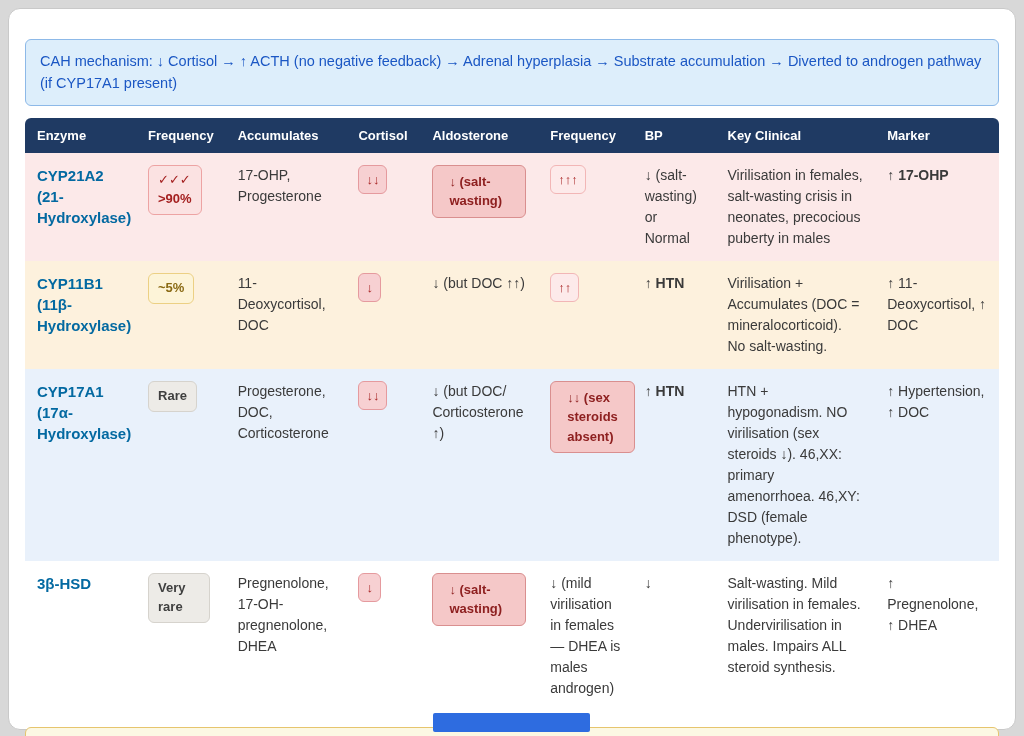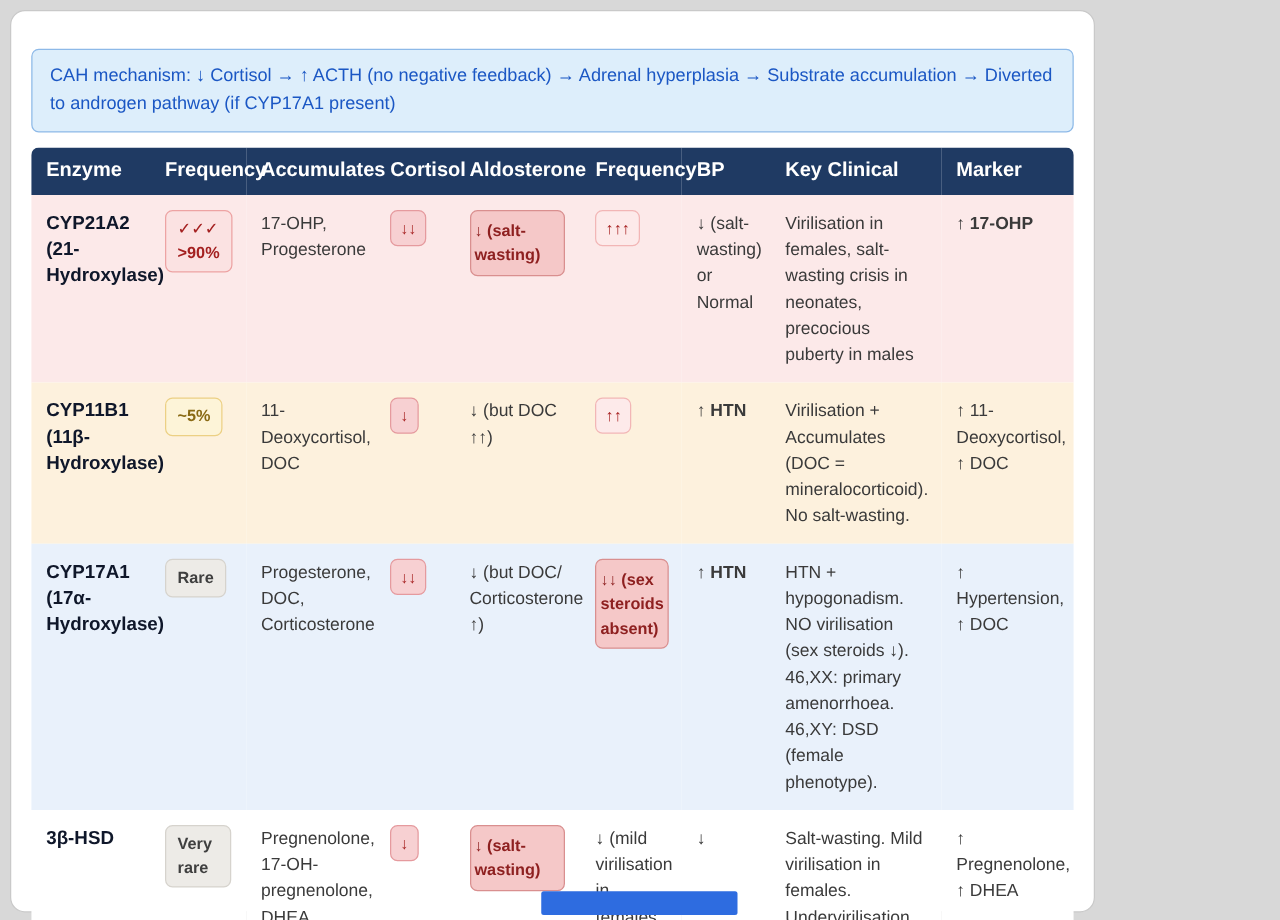--- a/index.html
+++ b/index.html
@@ -19,60 +19,60 @@
   }
   *{box-sizing:border-box;}
   html,body{margin:0;padding:0;}
   body{
     width:1024px;height:736px;position:relative;overflow:hidden;
     background:var(--page-bg);
     font-family:"Liberation Sans","DejaVu Sans",sans-serif;
     color:var(--text);
   }
   .card{
-    position:absolute;left:8px;top:8px;width:868px;height:722px;
+    position:absolute;left:8px;top:8px;width:1008px;height:722px;
     background:var(--card-bg);border:1px solid var(--card-border);
     border-radius:12px;padding:30px 16px 0 16px;
   }
   .info-banner{
     background:var(--info-bg);border:1px solid var(--info-border);
     border-radius:6px;padding:10px 14px;
     color:var(--info-text);font-size:14.5px;line-height:1.55;
   }
   .table-wrap{margin-top:12px;border-radius:6px 6px 0 0;overflow:hidden;}
   table.cah-table{width:100%;border-collapse:separate;border-spacing:0;table-layout:fixed;}
   thead th{
     background:var(--header-bg);color:var(--header-text);
-    font-size:16px;font-weight:bold;text-align:left;
+    font-size:13px;font-weight:bold;text-align:left;
     padding:10px 12px;vertical-align:middle;
   }
   tbody td{
     vertical-align:top;padding:12px 12px;font-size:14px;line-height:1.5;
   }
   tr.row-cyp21a2{background:var(--row-cyp21a2-bg);height:102px;}
   tr.row-cyp11b1{background:var(--row-cyp11b1-bg);height:101px;}
   tr.row-cyp17a1{background:var(--row-cyp17a1-bg);height:141px;}
   tr.row-hsd{background:var(--row-hsd-bg);height:142px;}
-  td.enzyme{font-weight:bold;font-size:15px;color:#0f172a;line-height:1.4;}
+  td.enzyme{font-weight:bold;font-size:15px;color:#0369a1;line-height:1.4;}
   .fbadge{
     display:inline-block;padding:5px 9px;border-radius:6px;
     font-size:13px;font-weight:bold;line-height:1.45;max-width:62px;
   }
   .fbadge .l1,.fbadge .l2{display:block;}
   .fbadge.red{background:var(--freq-red-bg);border:1px solid var(--freq-red-border);color:var(--freq-red-text);}
   .fbadge.amber{background:var(--freq-amber-bg);border:1px solid var(--freq-amber-border);color:var(--freq-amber-text);}
   .fbadge.grey{background:var(--freq-grey-bg);border:1px solid var(--freq-grey-border);color:var(--freq-grey-text);}
   .abadge{
     display:inline-block;min-width:18px;text-align:center;
     padding:4px 7px;border-radius:6px;font-size:13px;
     background:var(--badge-pink-bg);border:1px solid var(--badge-pink-border);color:var(--red-text);
   }
   .abadge.light{background:var(--badge-light-bg);border-color:var(--badge-light-border);}
   .alert{
-    display:inline-block;padding:6px 3px;border-radius:6px;
+    display:inline-block;padding:6px 16px;border-radius:6px;
     font-size:13px;font-weight:bold;line-height:1.5;
     background:var(--alert-bg);border:1px solid var(--alert-border);color:var(--alert-text);
   }
   .note{
     margin-top:16px;background:var(--note-bg);border:1px solid var(--note-border);
     border-radius:6px;padding:10px 14px;
     color:var(--note-text);font-size:13.5px;line-height:1.6;
   }
   .bottom-bar{
     position:absolute;left:433px;top:713px;width:157px;height:19px;

